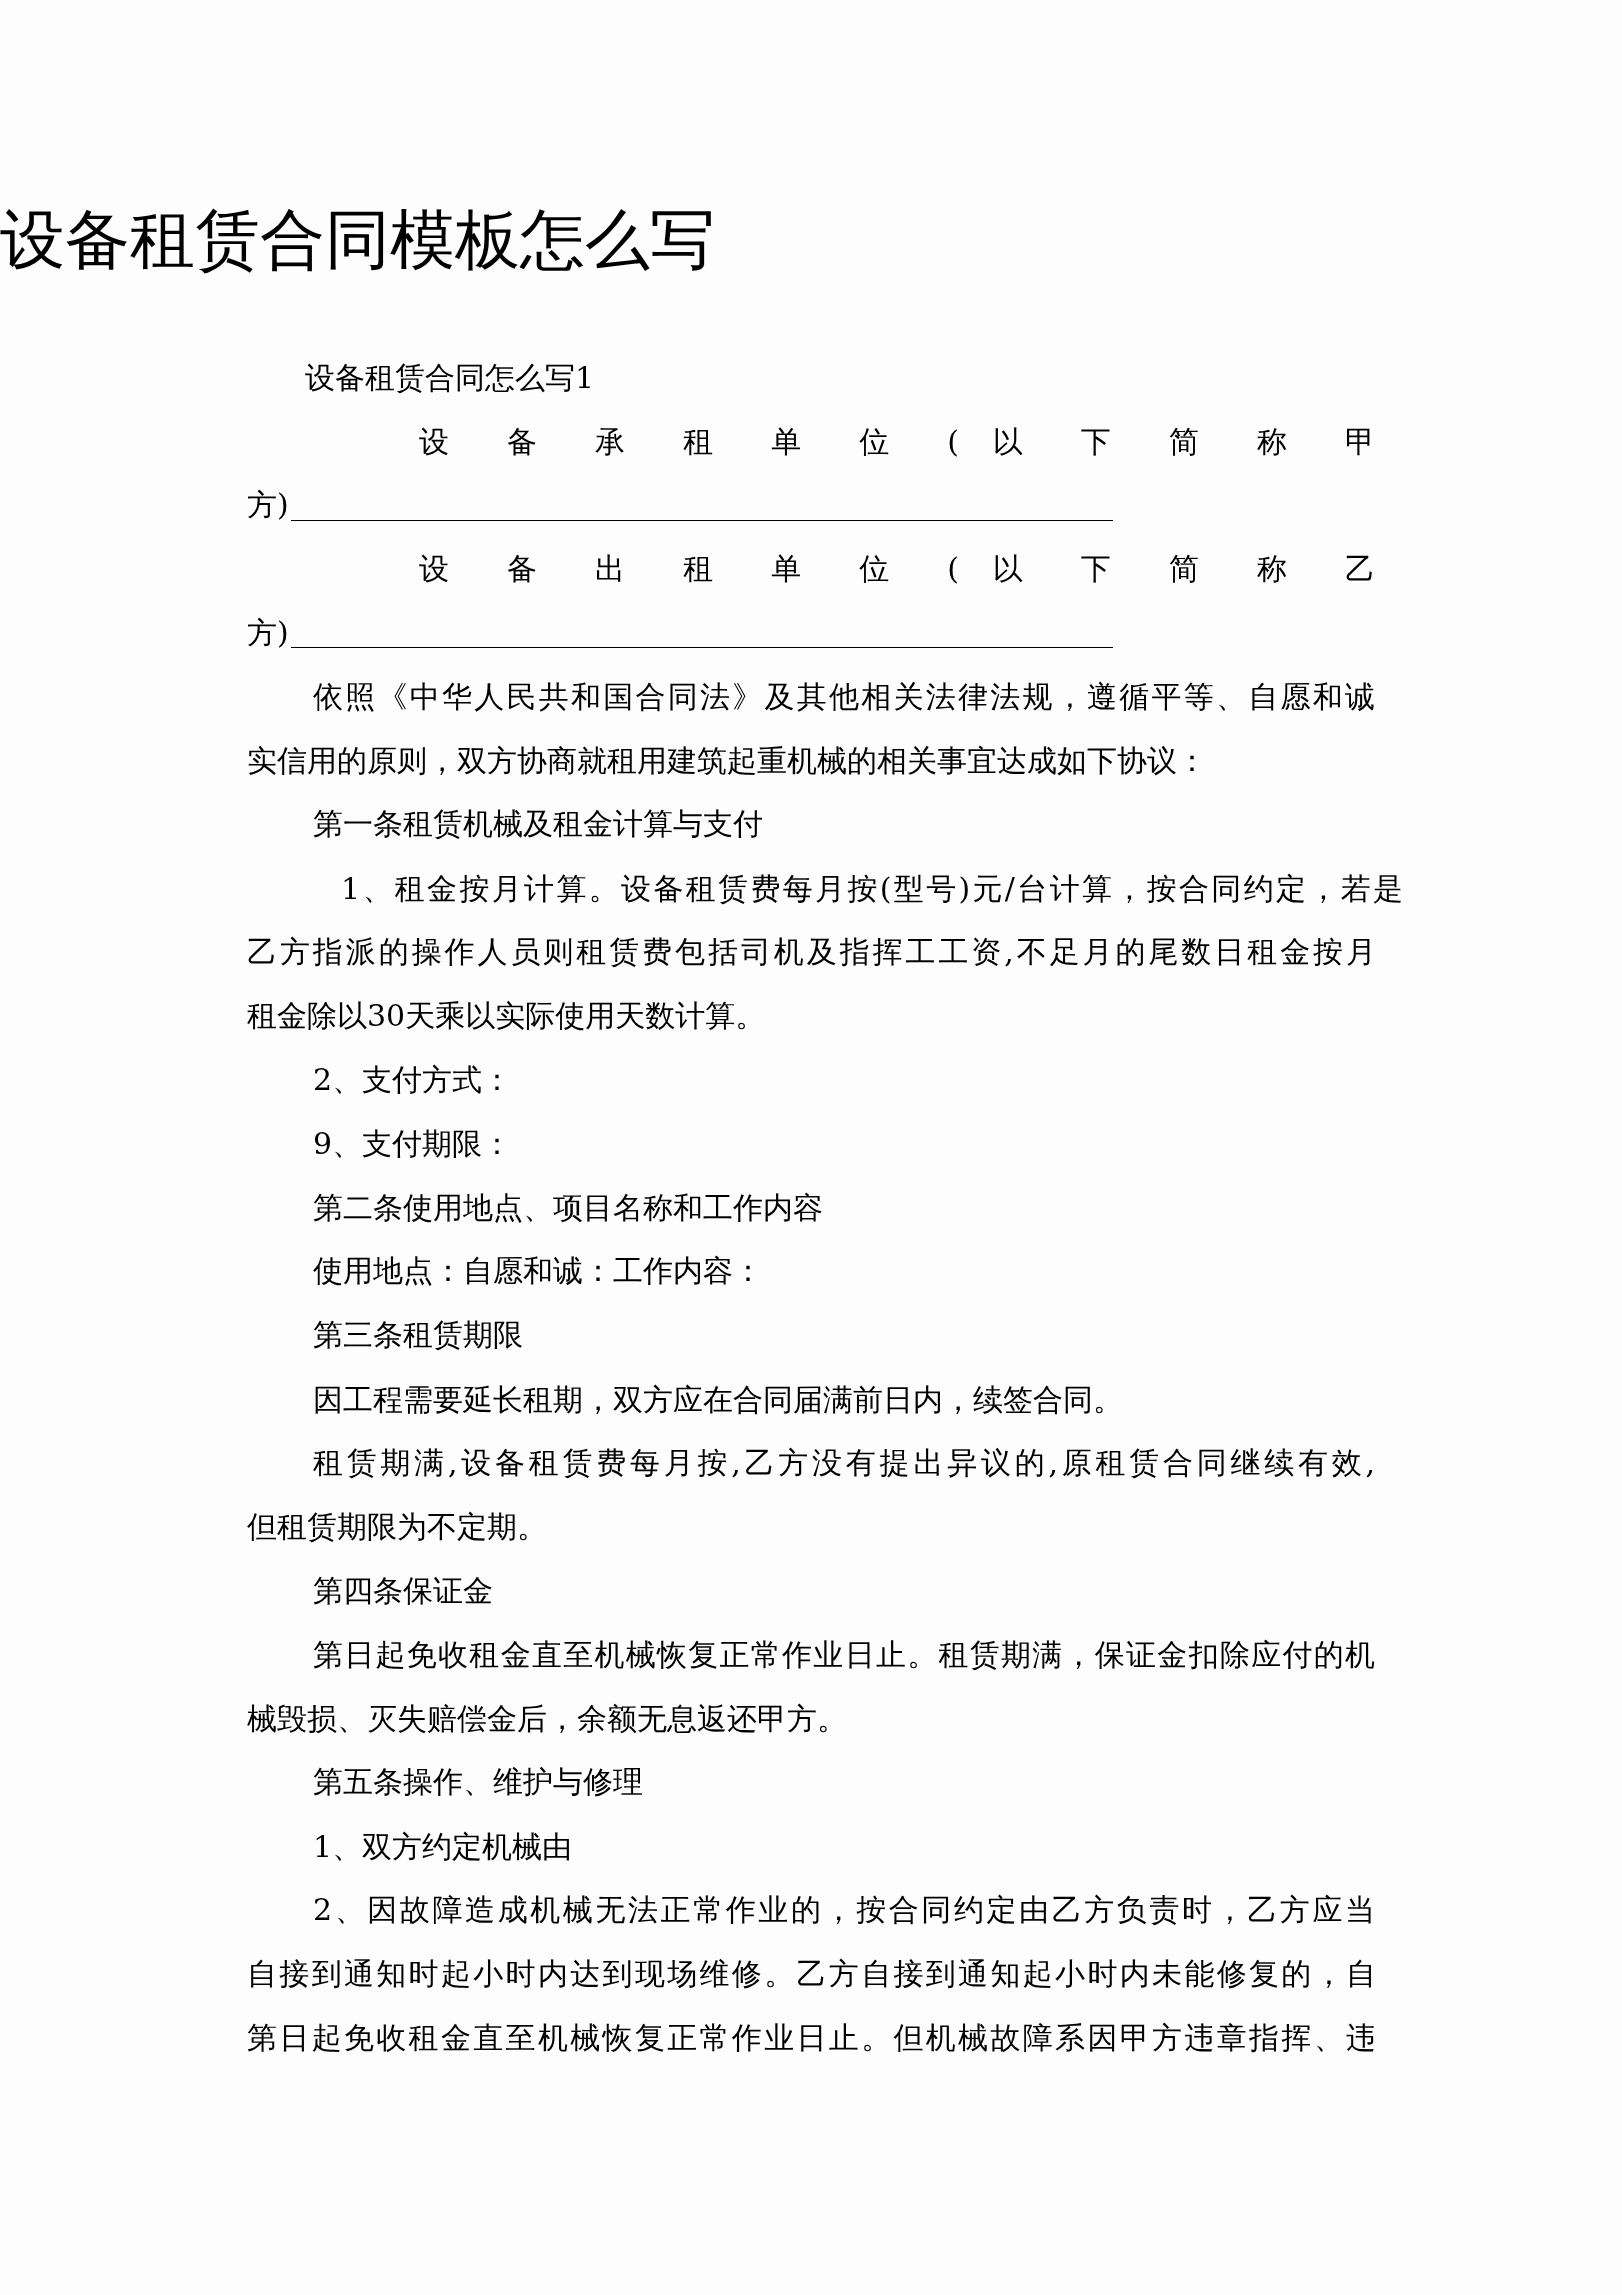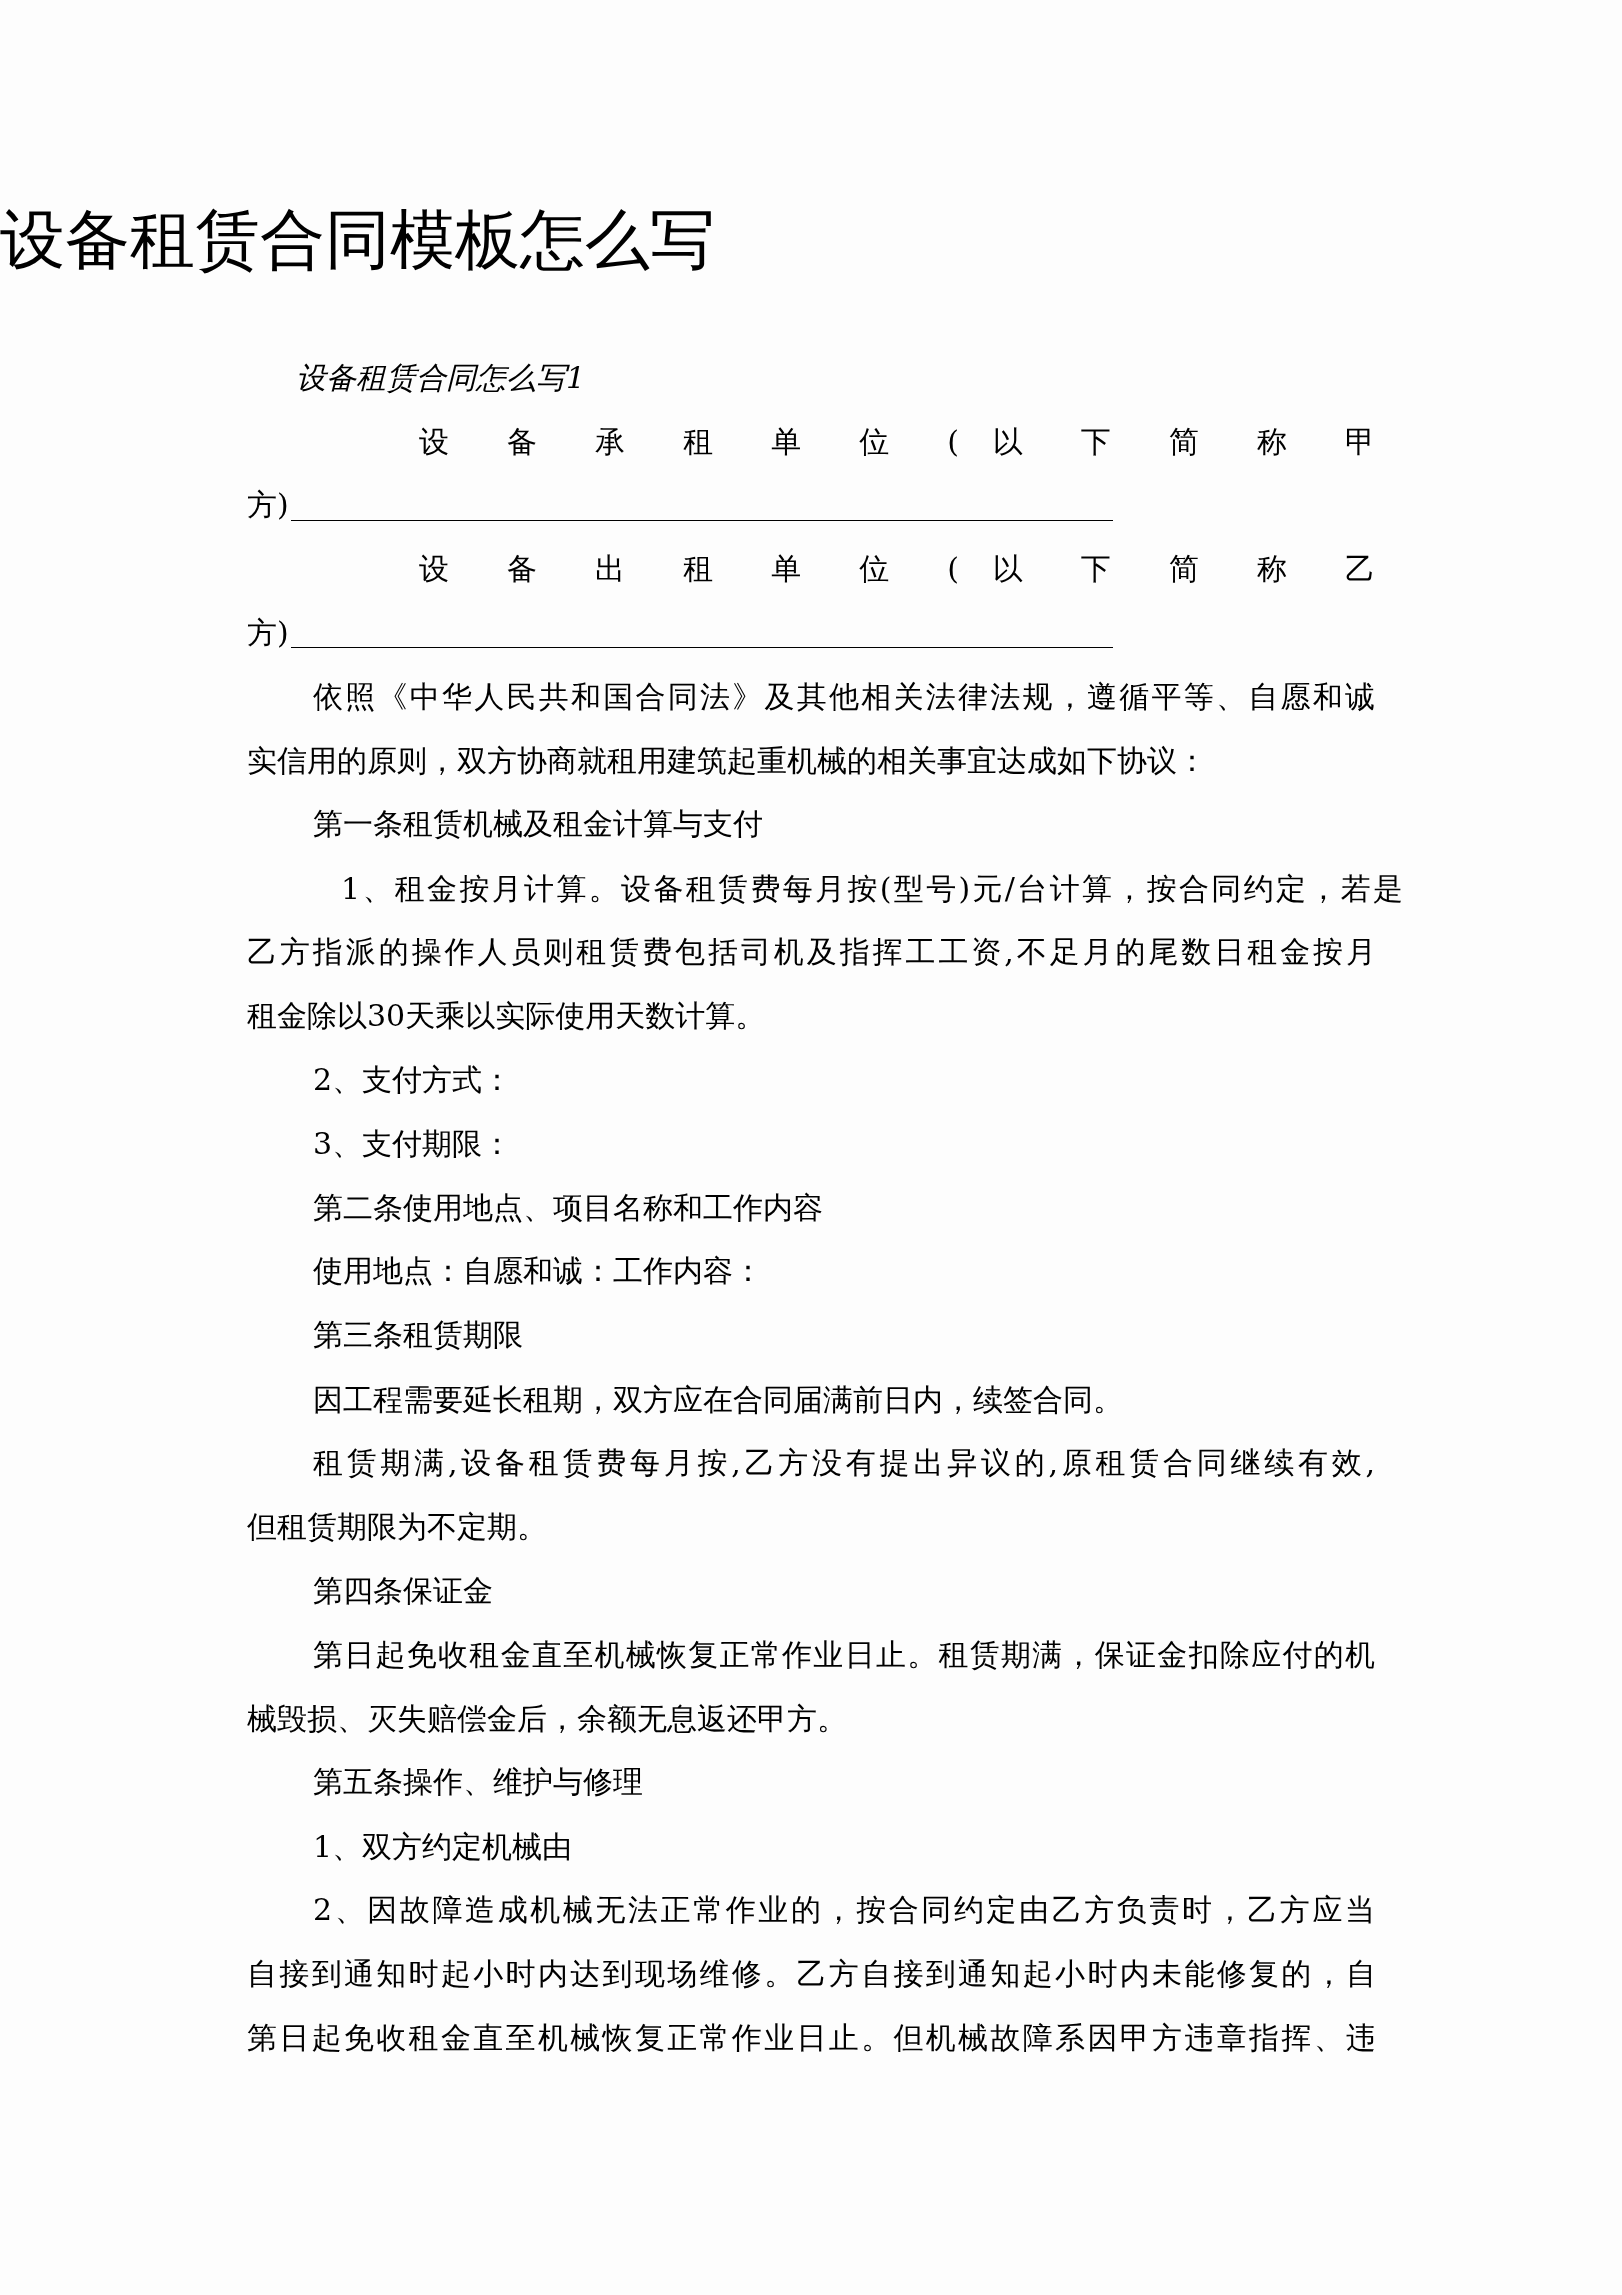--- a/index.html
+++ b/index.html
@@ -21,35 +21,35 @@
   .underline-blank {
     position: absolute; height: 0; border-top: 1.3px solid #000;
   }
 </style>
 </head>
 <body>
 
 <div id="page">
   <div class="title">设备租赁合同模板怎么写</div>
   <div id="lines">
-      <div class="line" style="top: 346px; left: 296px; font-style: italic;">设备租赁合同怎么写1</div>
+      <div class="line" style="top: 346px; left: 305px;">设备租赁合同怎么写1</div>
       <div class="line justify" style="top: 410px; left: 419px; width: 956px;">设 备 承 租 单 位 ( 以 下 简 称 甲</div>
       <div class="line" style="top: 473px; left: 247px;">方)</div>
       <div class="underline-blank" style="left: 291px; width: 822px; top: 520px;"></div>
       <div class="line justify" style="top: 537px; left: 419px; width: 956px;">设 备 出 租 单 位 ( 以 下 简 称 乙</div>
       <div class="line" style="top: 601px; left: 247px;">方)</div>
       <div class="underline-blank" style="left: 291px; width: 822px; top: 647px;"></div>
       <div class="line justify" style="top: 665px; left: 313px; width: 1062px;">依照《中华人民共和国合同法》及其他相关法律法规，遵循平等、自愿和诚</div>
       <div class="line" style="top: 729px; left: 247px;">实信用的原则，双方协商就租用建筑起重机械的相关事宜达成如下协议：</div>
       <div class="line" style="top: 792px; left: 313px;">第一条租赁机械及租金计算与支付</div>
       <div class="line justify" style="top: 857px; left: 313px; width: 1062px; margin-left: 28px;">1、租金按月计算。设备租赁费每月按(型号)元/台计算，按合同约定，若是</div>
       <div class="line justify" style="top: 920px; left: 247px; width: 1129px;">乙方指派的操作人员则租赁费包括司机及指挥工工资,不足月的尾数日租金按月</div>
       <div class="line" style="top: 984px; left: 247px;">租金除以30天乘以实际使用天数计算。</div>
       <div class="line" style="top: 1048px; left: 313px;">2、支付方式：</div>
-      <div class="line" style="top: 1112px; left: 313px;">3、支付期限：</div>
+      <div class="line" style="top: 1112px; left: 313px;">9、支付期限：</div>
       <div class="line" style="top: 1176px; left: 313px;">第二条使用地点、项目名称和工作内容</div>
       <div class="line" style="top: 1239px; left: 313px;">使用地点：自愿和诚：工作内容：</div>
       <div class="line" style="top: 1303px; left: 313px;">第三条租赁期限</div>
       <div class="line" style="top: 1368px; left: 313px;">因工程需要延长租期，双方应在合同届满前日内，续签合同。</div>
       <div class="line justify" style="top: 1431px; left: 313px; width: 1062px;">租赁期满,设备租赁费每月按,乙方没有提出异议的,原租赁合同继续有效,</div>
       <div class="line" style="top: 1495px; left: 247px;">但租赁期限为不定期。</div>
       <div class="line" style="top: 1559px; left: 313px;">第四条保证金</div>
       <div class="line justify" style="top: 1623px; left: 313px; width: 1062px;">第日起免收租金直至机械恢复正常作业日止。租赁期满，保证金扣除应付的机</div>
       <div class="line" style="top: 1687px; left: 247px;">械毁损、灭失赔偿金后，余额无息返还甲方。</div>
       <div class="line" style="top: 1750px; left: 313px;">第五条操作、维护与修理</div>

